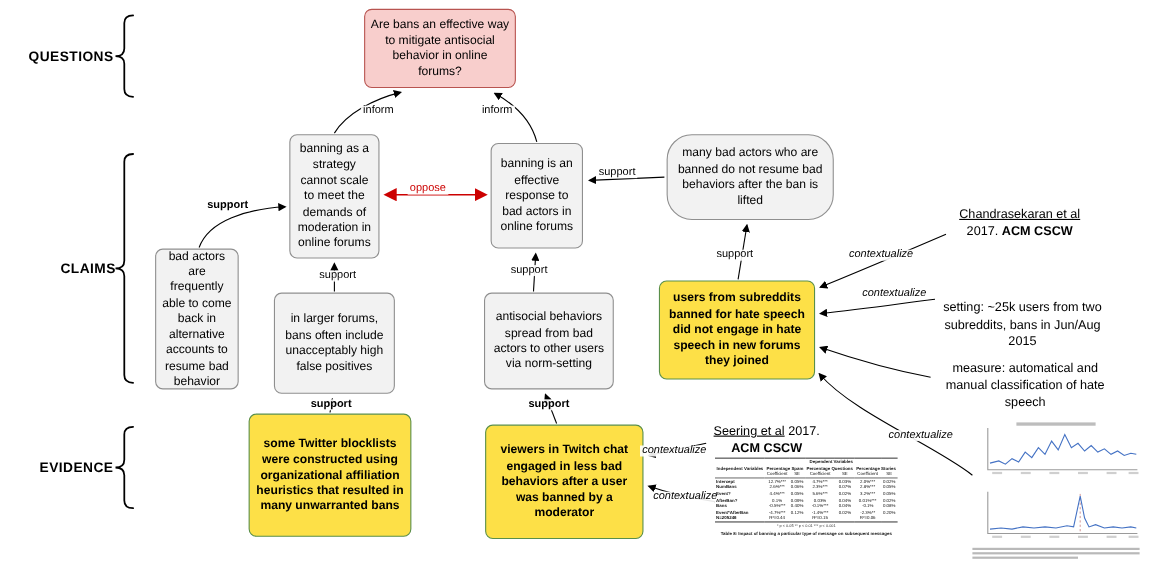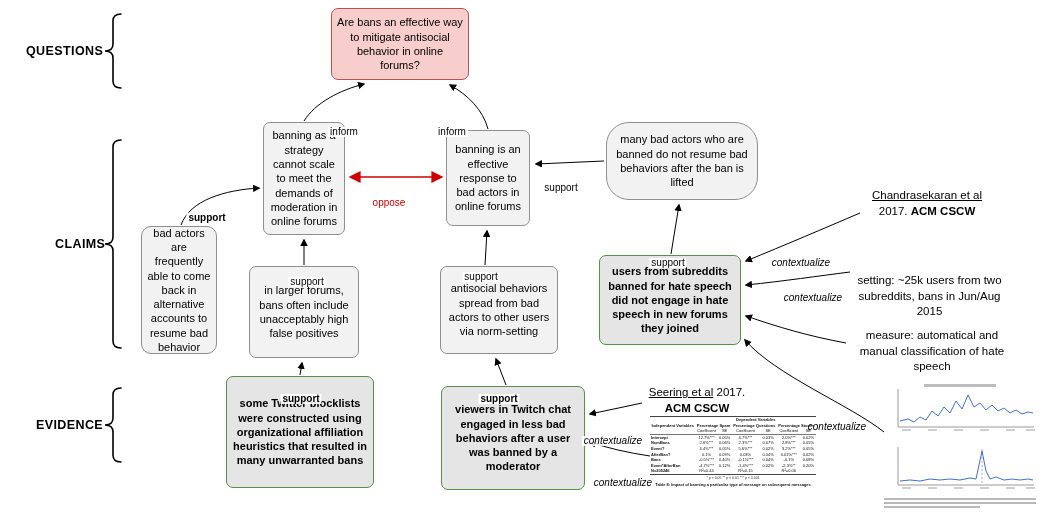--- a/index.html
+++ b/index.html
@@ -8,24 +8,24 @@
     font-family:"Liberation Sans","DejaVu Sans",sans-serif;color:#000;
   }
   .row-label{position:absolute;font-weight:bold;font-size:12.5px;letter-spacing:.4px;white-space:nowrap;}
   .node{
     position:absolute;box-sizing:border-box;border-radius:7px;
     display:flex;align-items:center;justify-content:center;text-align:center;
     font-size:11px;line-height:1.3;padding:4px 5px;
   }
   .node.question{background:#f8cecc;border:1px solid #b85450;}
   .node.claim{background:#f2f2f2;border:1px solid #8f8f8f;}
-  .node.evidence{background:#e5e5e5;border:1px solid #5a8f4a;font-weight:bold;}
+  .node.evidence{background:#fde047;border:1px solid #5a8f4a;font-weight:bold;}
   .edge-label{
     position:absolute;transform:translate(-50%,-50%);font-size:10px;line-height:1;
-    background:rgba(255,255,255,.9);padding:0 2px;white-space:nowrap;margin-top:31px;
+    background:rgba(255,255,255,.9);padding:0 2px;white-space:nowrap;
   }
   .edge-label.italic{font-style:italic;}
   .edge-label.bold{font-weight:bold;}
   .edge-label.red{color:#cc0000;}
   .annotation{position:absolute;font-size:11.5px;line-height:1.35;text-align:center;}
   .annotation .authors{text-decoration:underline;}
   .annotation .year{}
   .annotation .venue{font-weight:bold;}
   svg.overlay{position:absolute;left:0;top:0;pointer-events:none;}
   
@@ -88,21 +88,21 @@
 
   <div class="row-label" style="left:26px;top:44px;">QUESTIONS</div>
   <div class="row-label" style="left:55px;top:237px;">CLAIMS</div>
   <div class="row-label" style="left:36px;top:418px;">EVIDENCE</div>
 
   <div class="node question" style="left:331px;top:8px;width:138px;height:72px;">Are bans an effective way to mitigate antisocial behavior in online forums?</div>
 
   <div class="node claim" style="left:263px;top:122px;width:82px;height:113px;">banning as a strategy cannot scale to meet the demands of moderation in online forums</div>
   <div class="node claim" style="left:446px;top:130px;width:84px;height:96px;">banning is an effective response to bad actors in online forums</div>
   <div class="node claim" style="left:606px;top:122px;width:152px;height:78px;border-radius:23px;">many bad actors who are banned do not resume bad behaviors after the ban is lifted</div>
-  <div class="node claim" style="left:141px;top:226px;width:76px;height:128px;border-radius:10px;">bad actors are frequently able to come back in alternative accounts to resume bad behavior</div>
+  <div class="node claim" style="left:141px;top:226px;width:76px;height:128px;">bad actors are frequently able to come back in alternative accounts to resume bad behavior</div>
   <div class="node claim" style="left:249px;top:266px;width:110px;height:92px;">in larger forums, bans often include unacceptably high false positives</div>
   <div class="node claim" style="left:426px;top:266px;width:118px;height:88px;margin-left:14px;">antisocial behaviors spread from bad actors to other users via norm-setting</div>
 
   <div class="node evidence" style="left:599px;top:255px;width:142px;height:90px;">users from subreddits banned for hate speech did not engage in hate speech in new forums they joined</div>
   <div class="node evidence" style="left:226px;top:376px;width:148px;height:112px;">some Twitter blocklists were constructed using organizational affiliation heuristics that resulted in many unwarranted bans</div>
   <div class="node evidence" style="left:441px;top:386px;width:144px;height:104px;">viewers in Twitch chat engaged in less bad behaviors after a user was banned by a moderator</div>
 
   <span class="edge-label" style="left:344px;top:101px;">inform</span>
   <span class="edge-label" style="left:452px;top:101px;">inform</span>
   <span class="edge-label red" style="left:389px;top:172px;">oppose</span>

